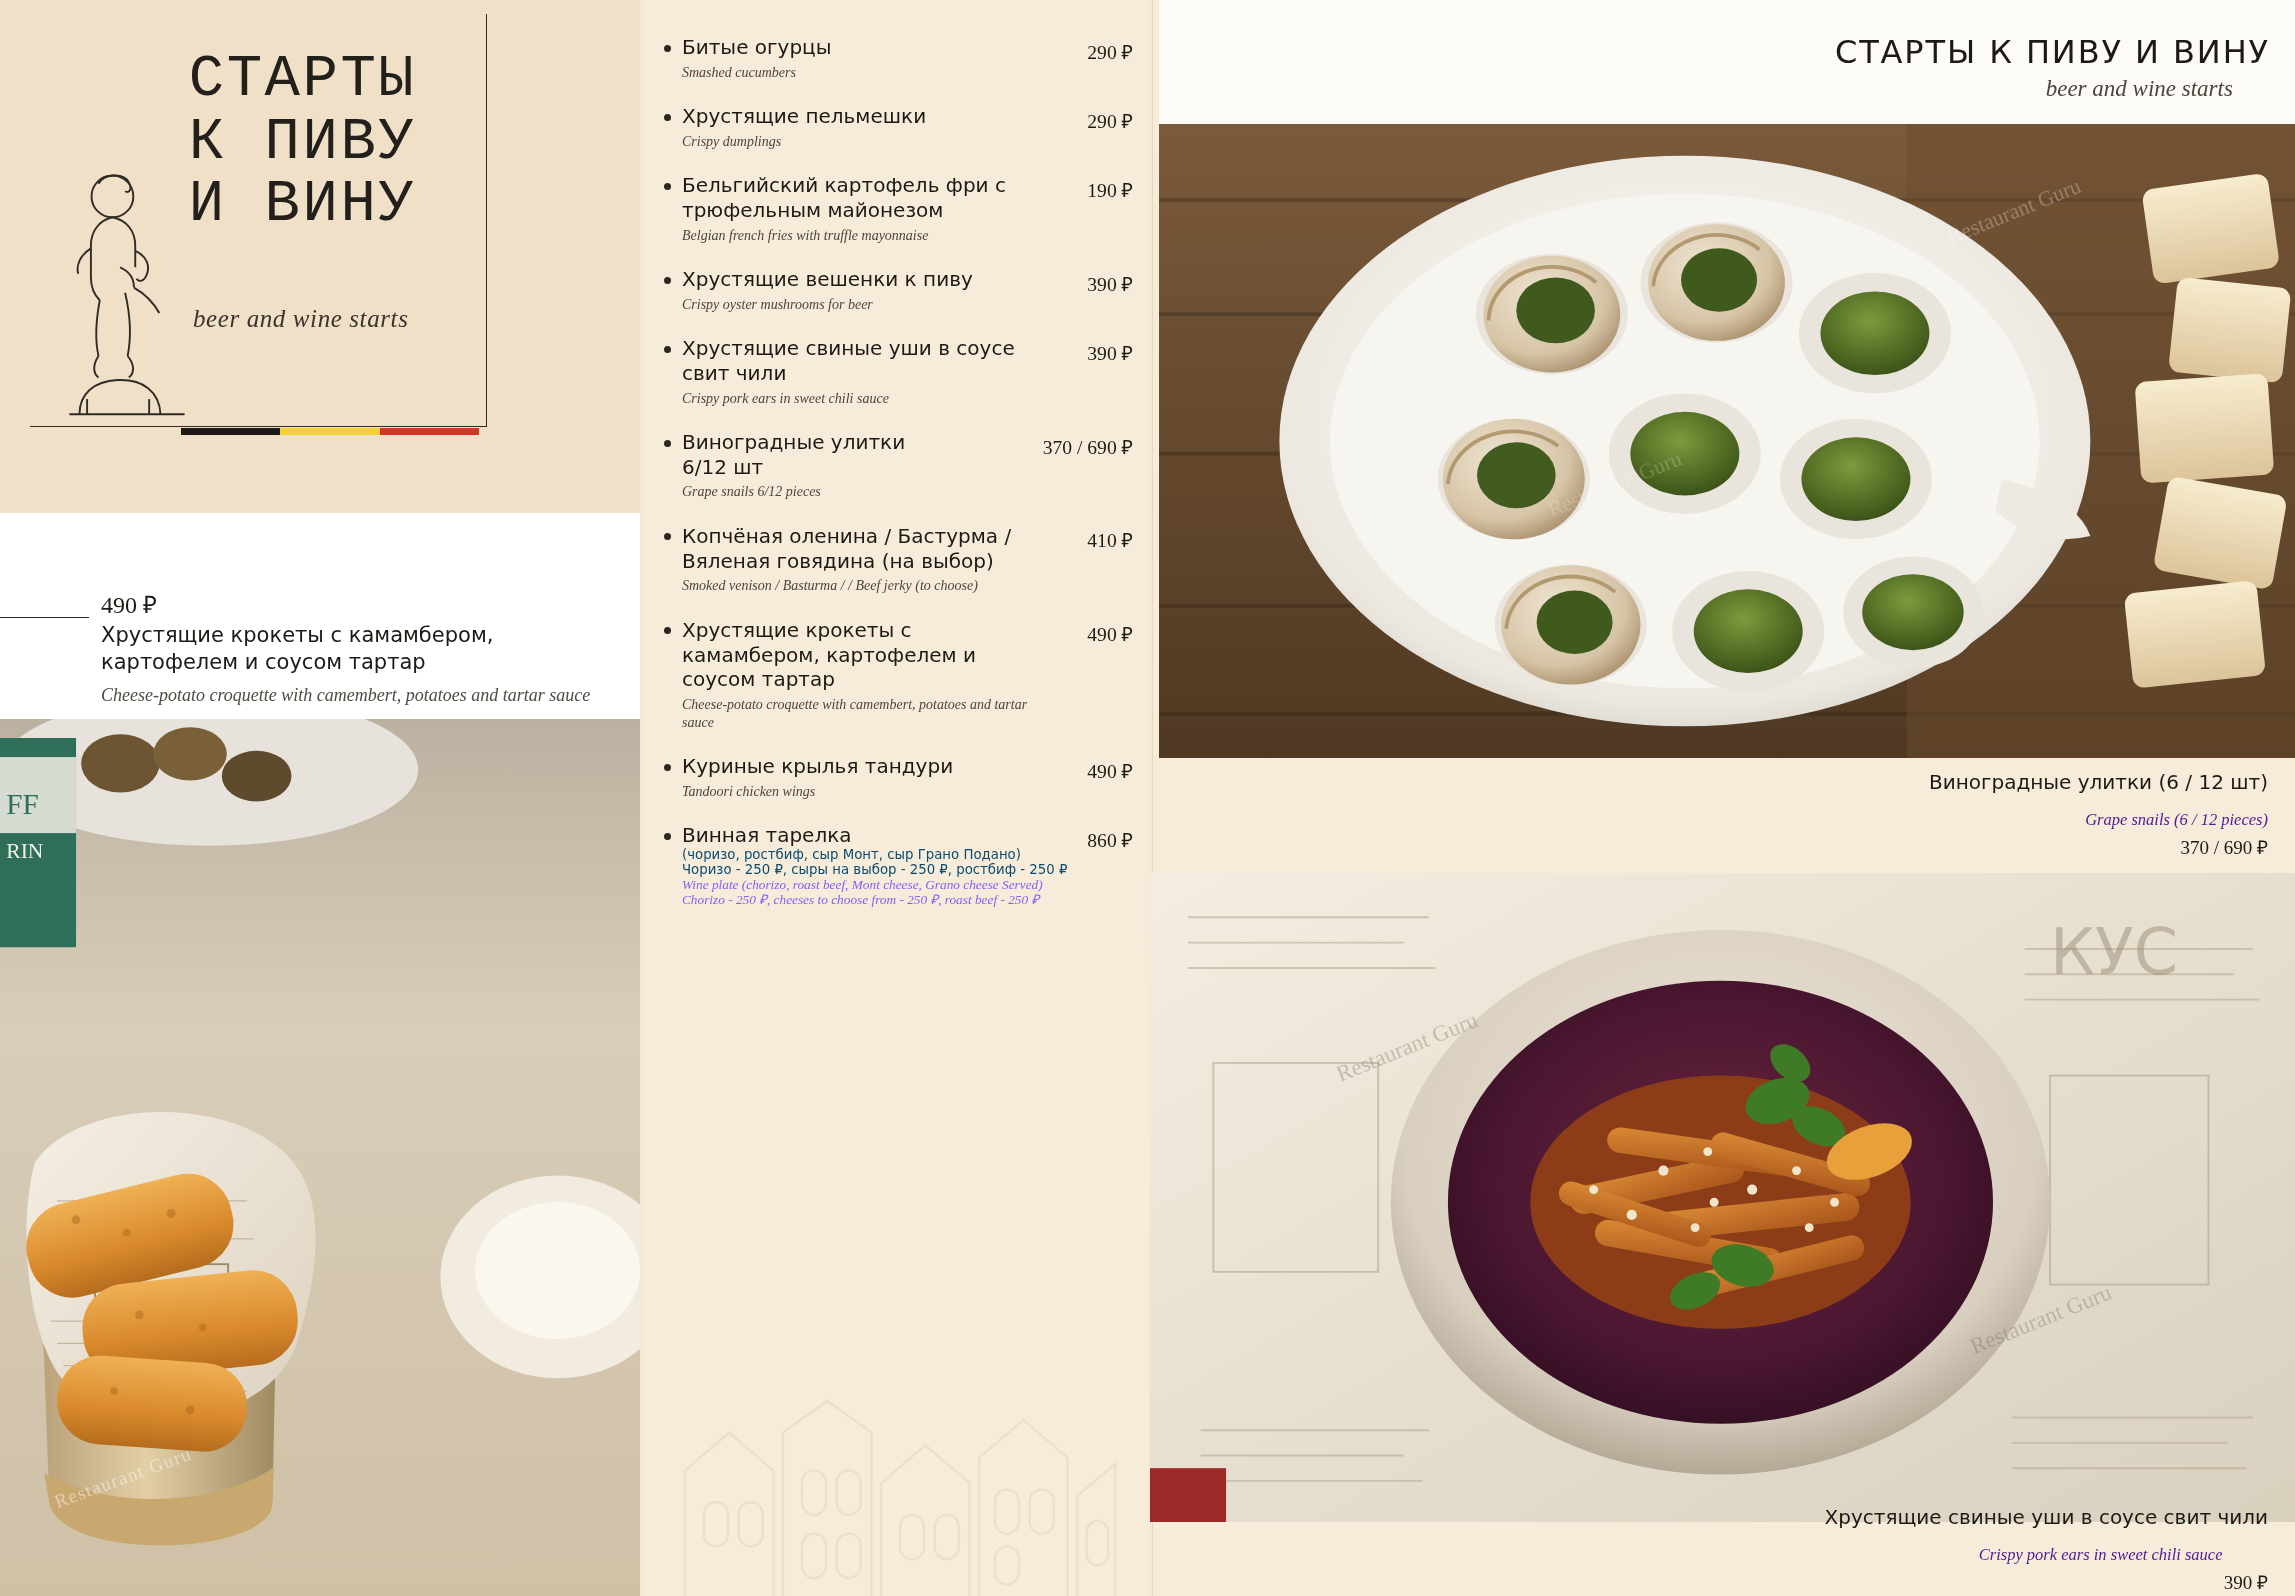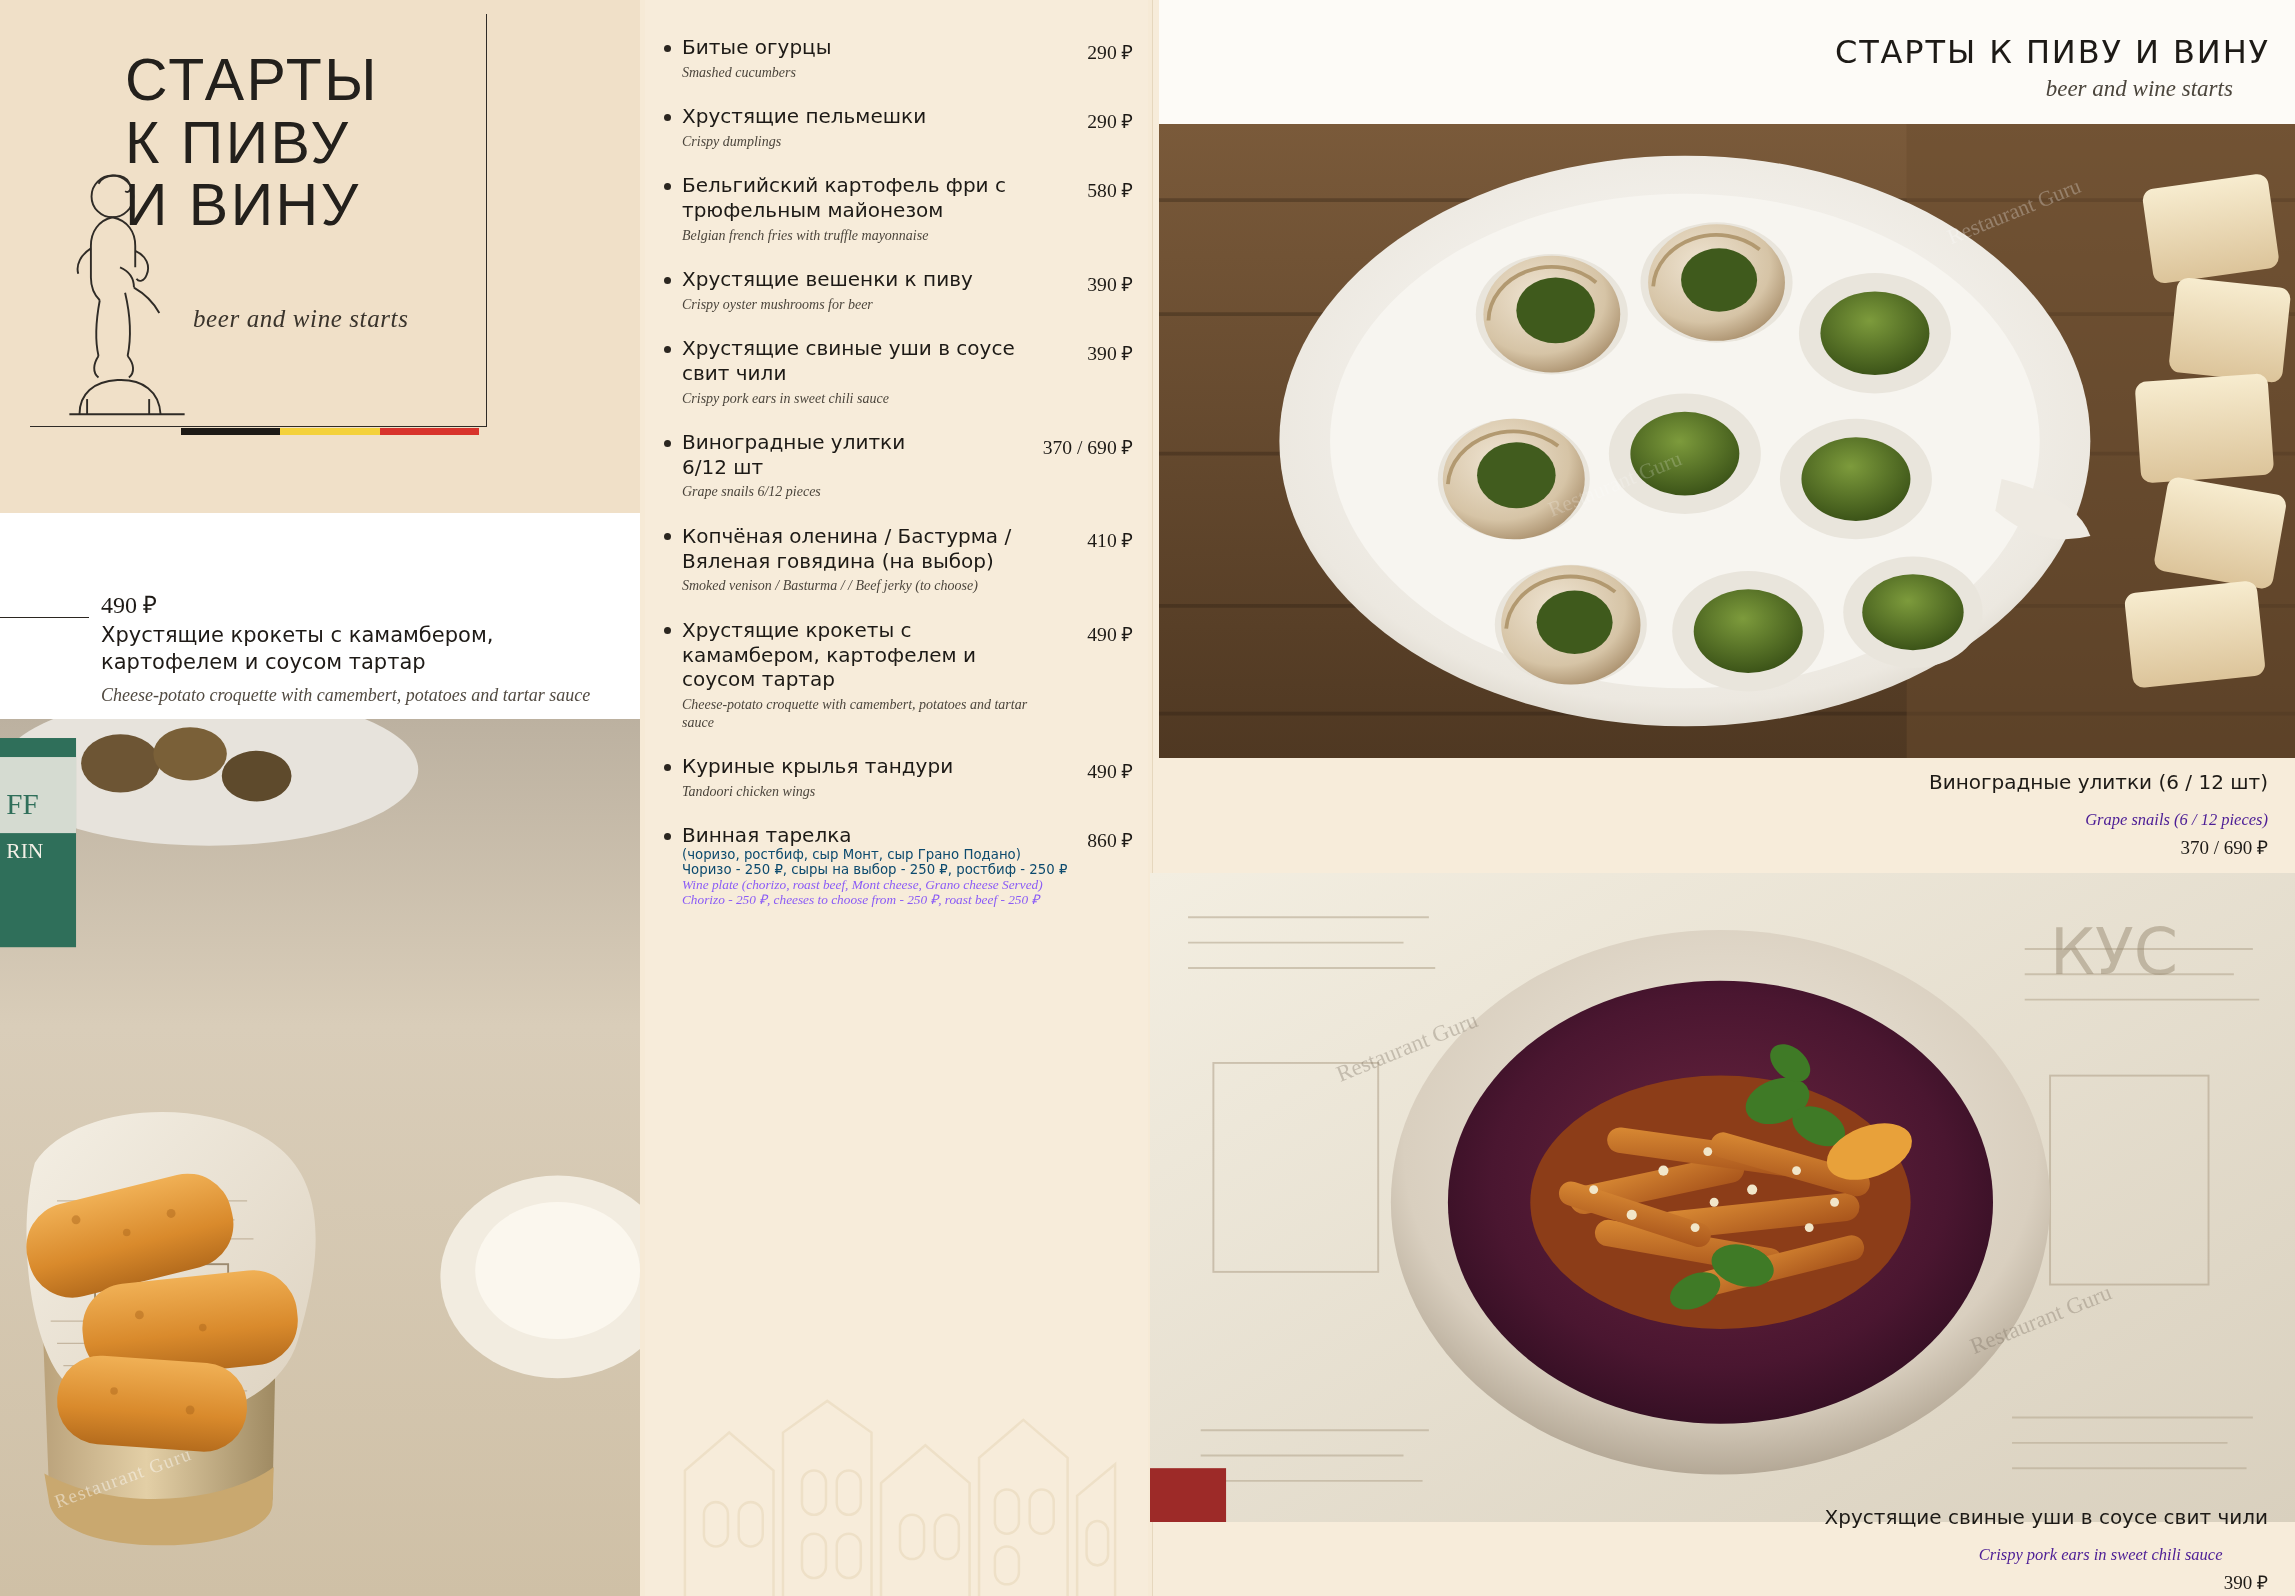--- a/index.html
+++ b/index.html
@@ -22,22 +22,22 @@
   .mid-inner{position:absolute;left:645px;top:0;width:503px;height:1597px;background:#f7ecda;}
 
   
   .right-col{position:absolute;left:1153px;top:0;width:1142px;height:1597px;background:#f7ecda;}
 
   
   .logo-box{position:absolute;left:30px;top:14px;width:456px;height:412px;}
   .logo-frame{position:absolute;left:0;top:0;width:456px;height:412px;border:1.9px solid #2f2b26;border-top:none;border-left:none;}
   .logo-title{
     position:absolute;left:95px;top:35px;width:355px;
-    font-family:Liberation Sans, sans-serif;
-    font-size:59px;line-height:1.06;letter-spacing:2.5px;color:#23201c;font-weight:400;
+    font-family:Liberation Mono, monospace;
+    font-size:59px;line-height:1.06;letter-spacing:2.5px;color:#23201c;font-weight:400;text-align:center;
   }
   .logo-title div{white-space:nowrap;}
   .logo-sub{
     position:absolute;left:163px;top:291px;width:291px;
     font-family:"Liberation Serif", serif;
     font-style:italic;font-size:25px;color:#3a342c;letter-spacing:0.6px;
   }
   .logo-rule{position:absolute;left:95px;top:279px;width:355px;height:1.3px;background:#2f2b26;opacity:.0;}
   .flag{position:absolute;left:181px;top:428px;width:298px;height:7px;display:flex;}
   .flag i{display:block;height:100%;flex:1;}
@@ -251,21 +251,21 @@
       <span class="bullet"></span>
       <div class="nm">Хрустящие пельмешки</div>
       <div class="en">Crispy dumplings</div>
       <div class="price">290 ₽</div>
     </div>
 
     <div class="item">
       <span class="bullet"></span>
       <div class="nm">Бельгийский картофель фри с трюфельным майонезом</div>
       <div class="en">Belgian french fries with truffle mayonnaise</div>
-      <div class="price">580 ₽</div>
+      <div class="price">190 ₽</div>
     </div>
 
     <div class="item">
       <span class="bullet"></span>
       <div class="nm">Хрустящие вешенки к пиву</div>
       <div class="en">Crispy oyster mushrooms for beer</div>
       <div class="price">390 ₽</div>
     </div>
 
     <div class="item">

